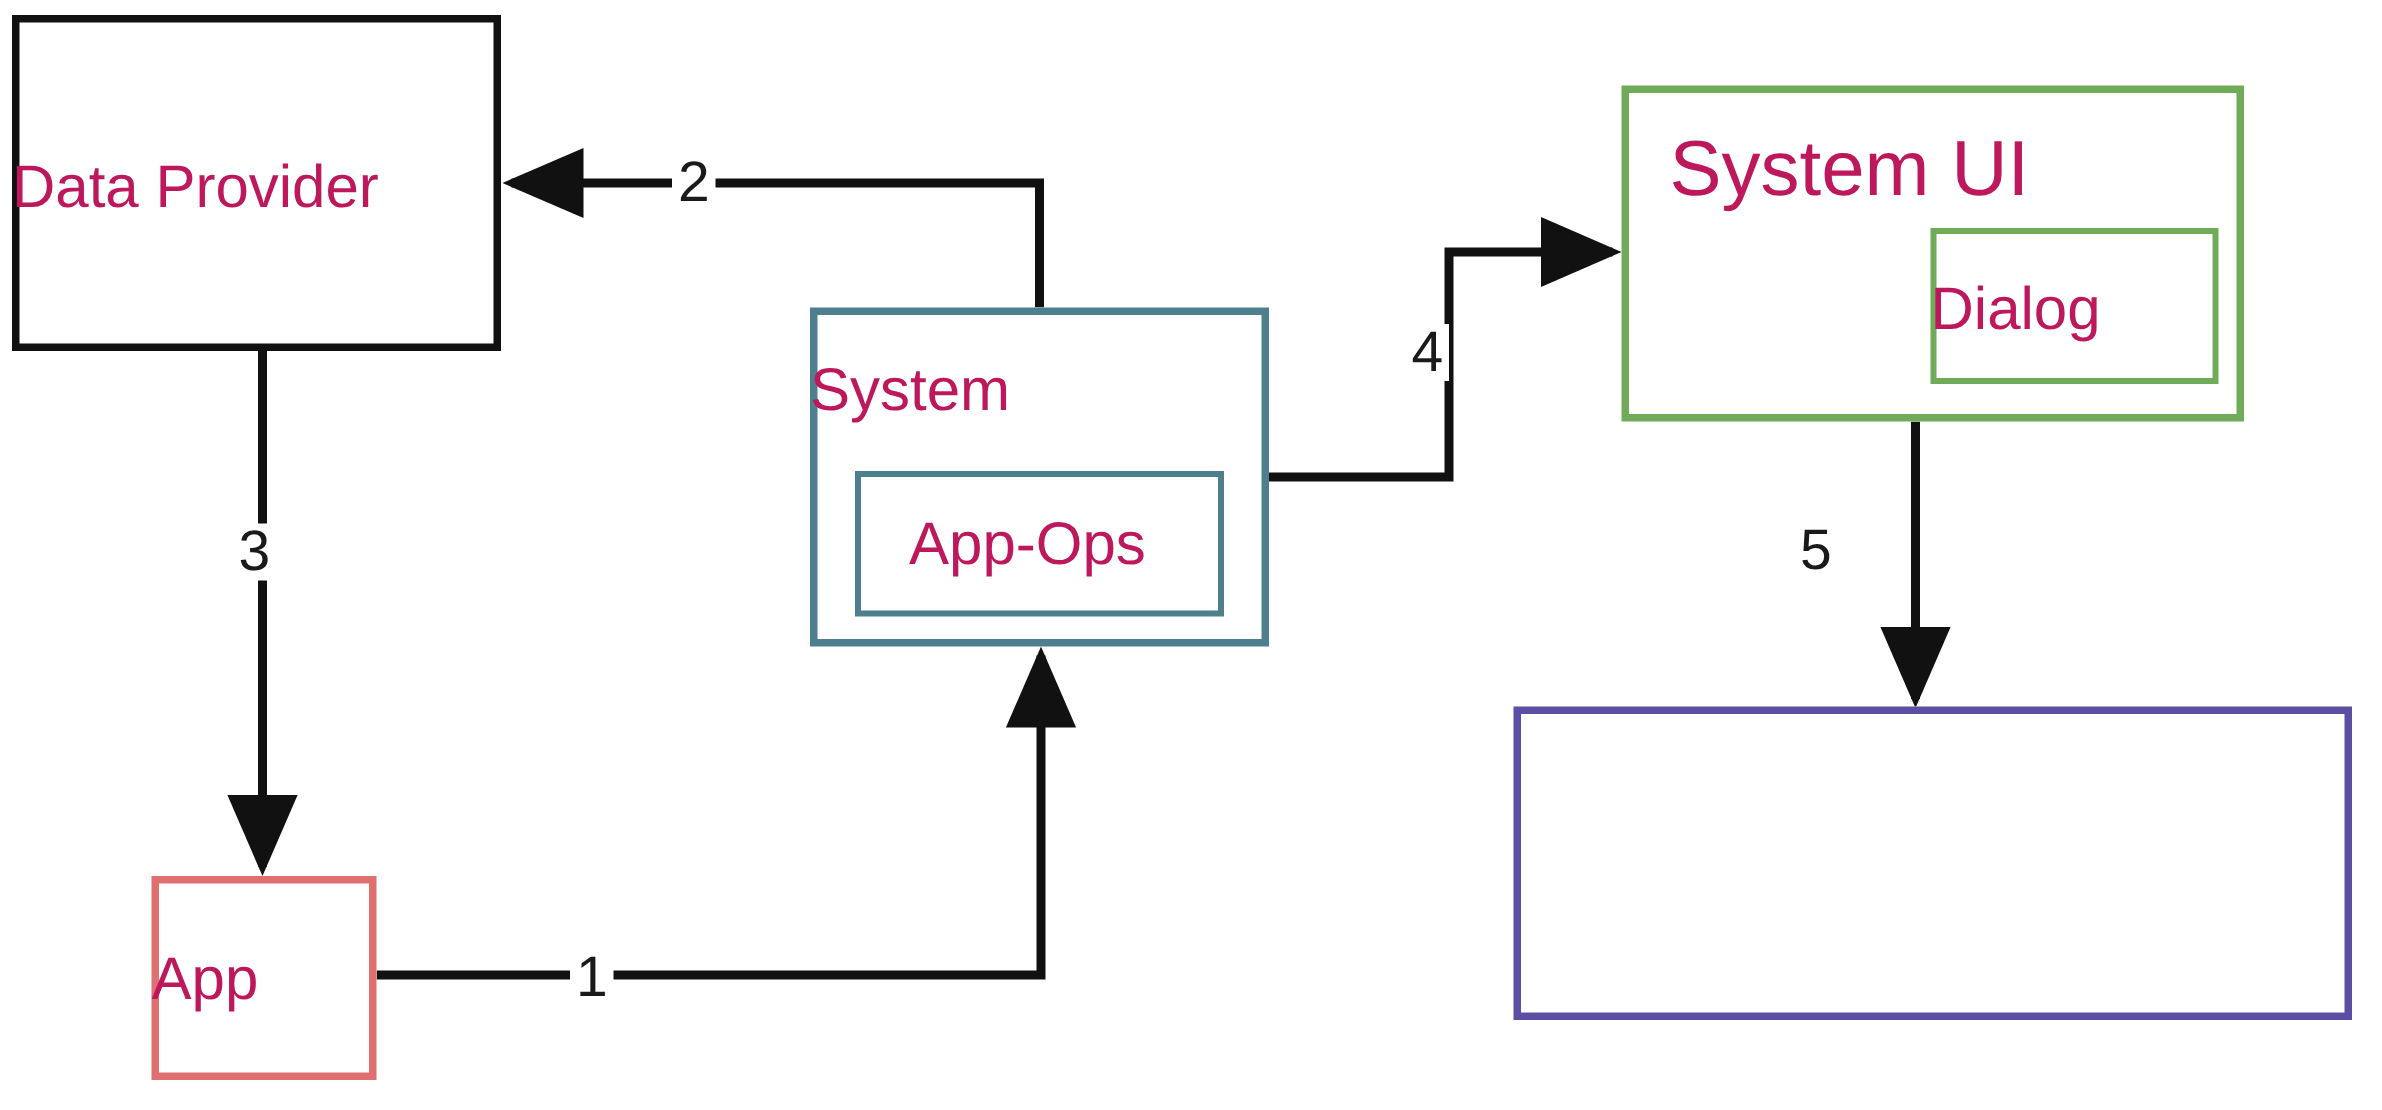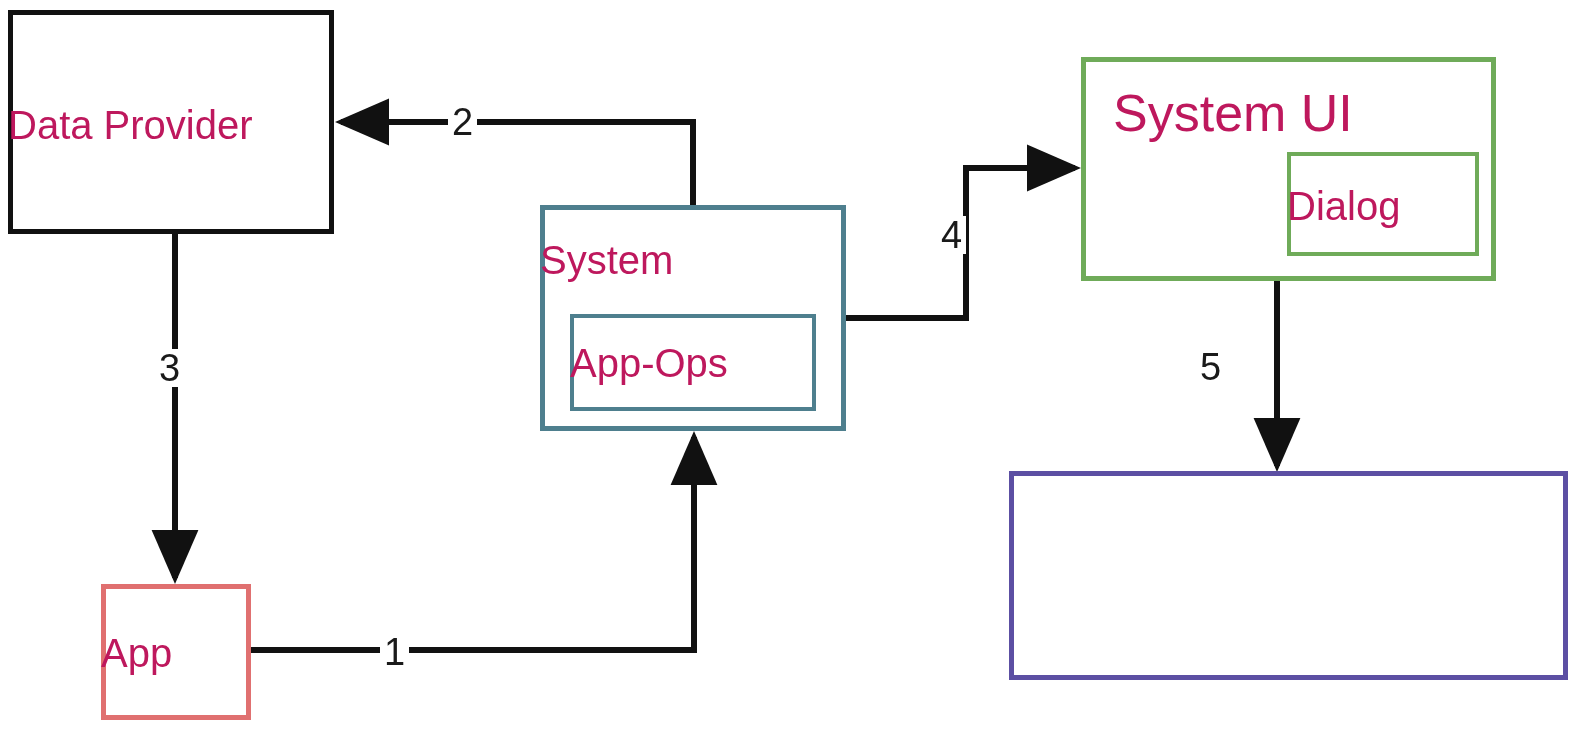--- a/index.html
+++ b/index.html
@@ -52,21 +52,21 @@
   #node-system       { left: 540px; top: 205px; width: 306px; height: 226px; border: 5px solid #4e7f8e; }
   #node-appops       { left: 570px; top: 314px; width: 246px; height: 97px;  border: 4px solid #4e7f8e; }
   #node-system-ui    { left: 1081px;top: 57px;  width: 415px; height: 224px; border: 5px solid #6fab59; }
   #node-dialog       { left: 1287px;top: 152px; width: 192px; height: 104px; border: 4px solid #6fab59; }
   #node-permission   { left: 1009px;top: 471px; width: 559px; height: 209px; border: 5px solid #5c4fa3; }
 
   
   #label-data-provider { left: 8px;   top: 105px; width: 326px; font-size: 40px; }
   #label-app           { left: 101px; top: 633px; width: 174px; font-size: 40px; }
   #label-system        { left: 540px; top: 240px; width: 306px; font-size: 40px; }
-  #label-appops        { left: 570px; top: 343px; width: 246px; font-size: 40px; }
+  #label-appops        { left: 570px; top: 343px; width: 246px; font-size: 40px; padding-left: 36px; }
   #label-system-ui     { left: 1081px;top: 87px;  width: 487px; font-size: 52px; padding-left: 32px; }
   #label-dialog        { left: 1287px;top: 186px; width: 160px; font-size: 40px; }
   #label-permission    { left: 1009px;top: 556px; width: 559px; font-size: 40px; }
 
   
   #edge-label-1 { left: 380px;  top: 633px; font-size: 38px; }
   #edge-label-2 { left: 448px;  top: 103px; font-size: 38px; }
   #edge-label-3 { left: 155px;  top: 349px; font-size: 38px; }
   #edge-label-4 { left: 937px;  top: 216px; font-size: 38px; }
   #edge-label-5 { left: 1196px; top: 348px; font-size: 38px; }

